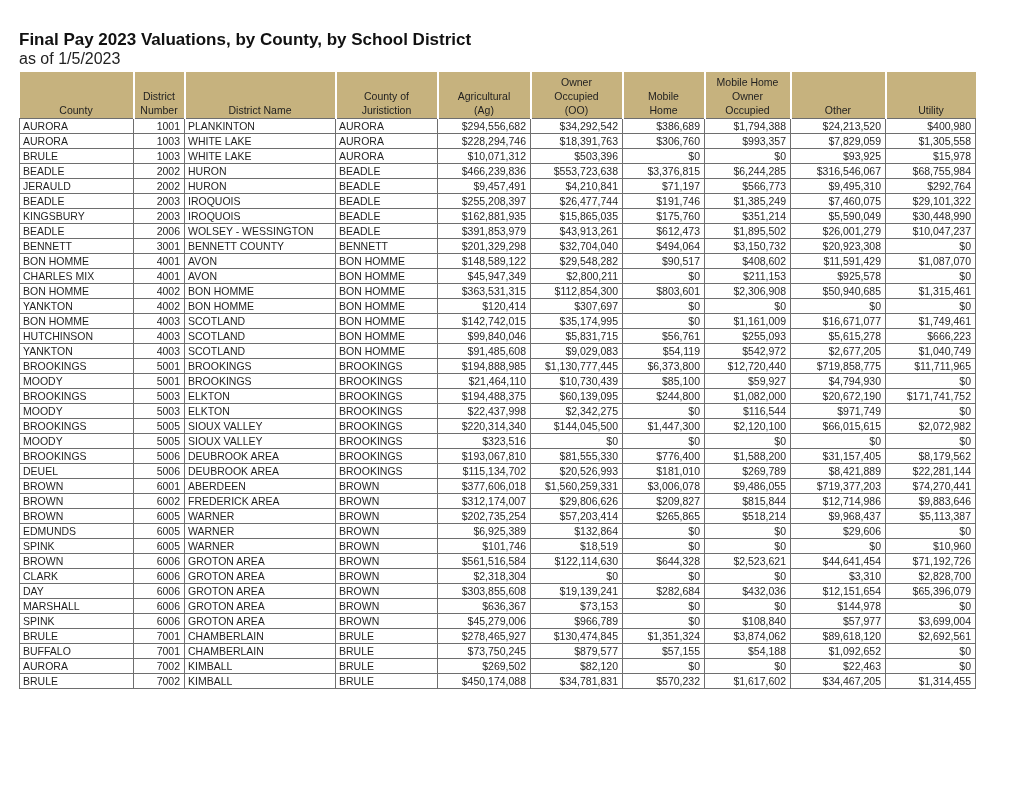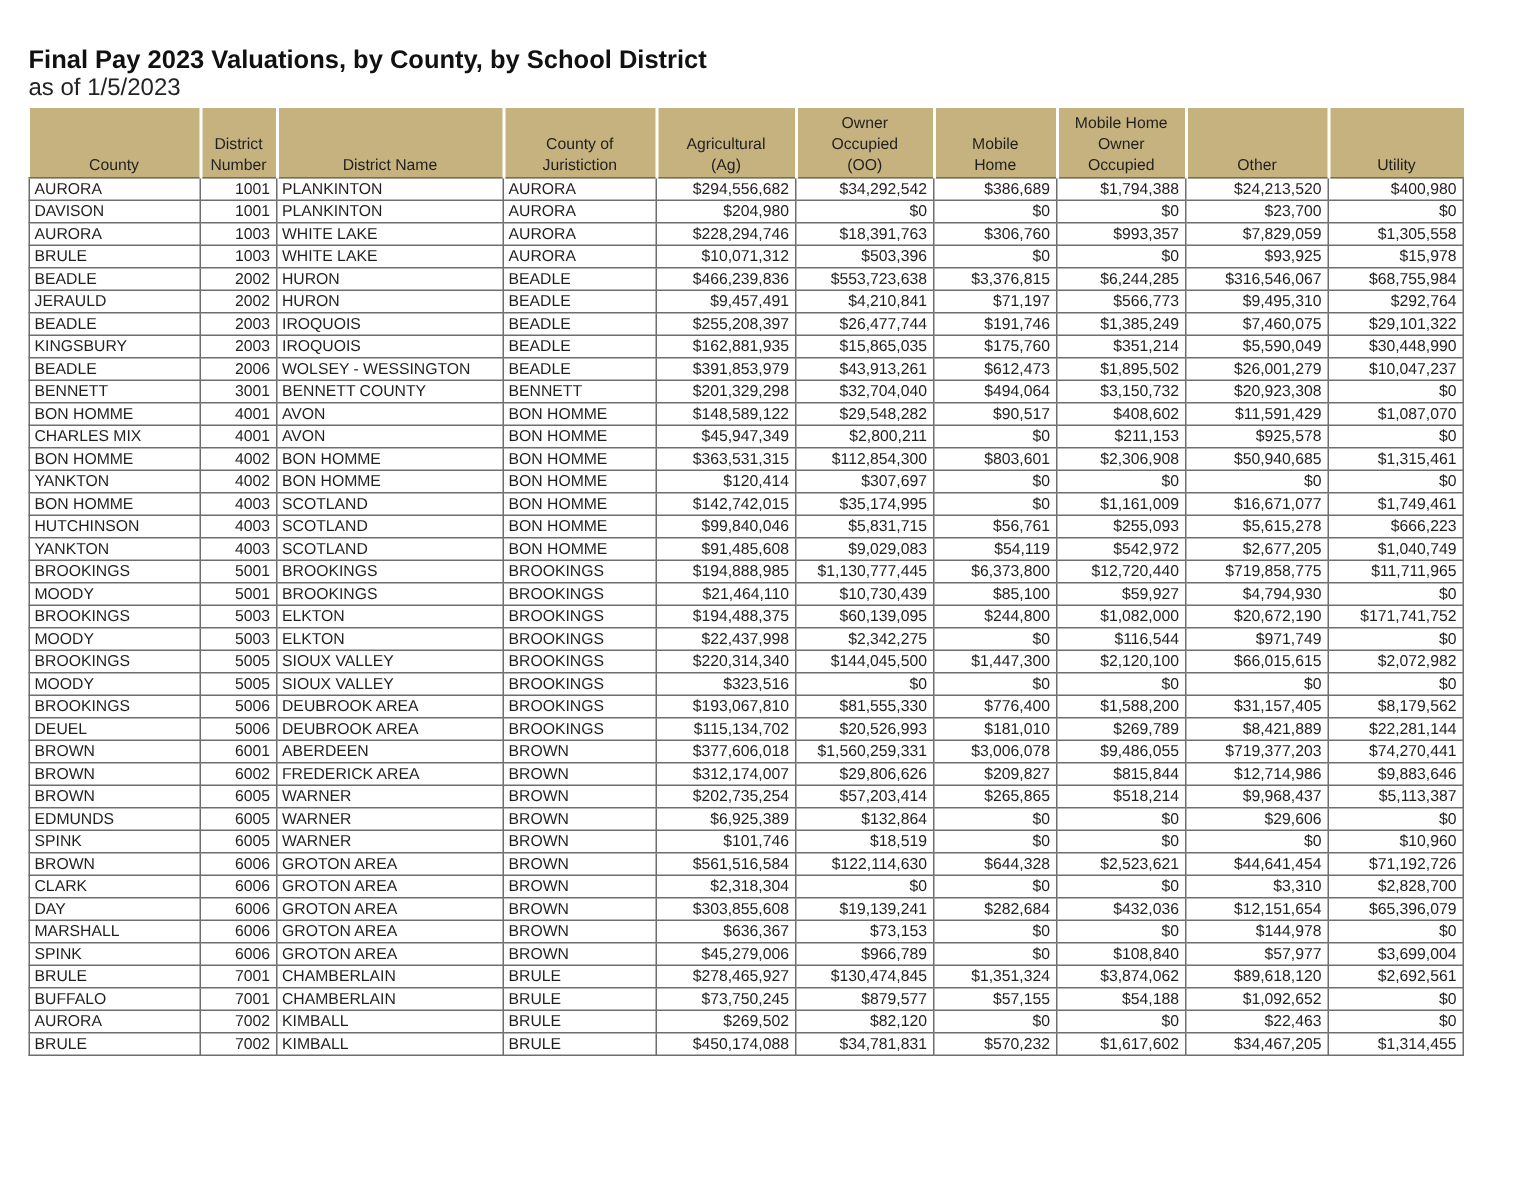--- a/index.html
+++ b/index.html
@@ -120,32 +120,20 @@
           <td class="txt">PLANKINTON</td>
           <td class="txt">AURORA</td>
           <td class="num">$294,556,682</td>
           <td class="num">$34,292,542</td>
           <td class="num">$386,689</td>
           <td class="num">$1,794,388</td>
           <td class="num">$24,213,520</td>
           <td class="num">$400,980</td>
         </tr>
         <tr>
-          <td class="txt">DAVISON</td>
-          <td class="num">1001</td>
-          <td class="txt">PLANKINTON</td>
-          <td class="txt">AURORA</td>
-          <td class="num">$204,980</td>
-          <td class="num">$0</td>
-          <td class="num">$0</td>
-          <td class="num">$0</td>
-          <td class="num">$23,700</td>
-          <td class="num">$0</td>
-        </tr>
-        <tr>
           <td class="txt">AURORA</td>
           <td class="num">1003</td>
           <td class="txt">WHITE LAKE</td>
           <td class="txt">AURORA</td>
           <td class="num">$228,294,746</td>
           <td class="num">$18,391,763</td>
           <td class="num">$306,760</td>
           <td class="num">$993,357</td>
           <td class="num">$7,829,059</td>
           <td class="num">$1,305,558</td>

